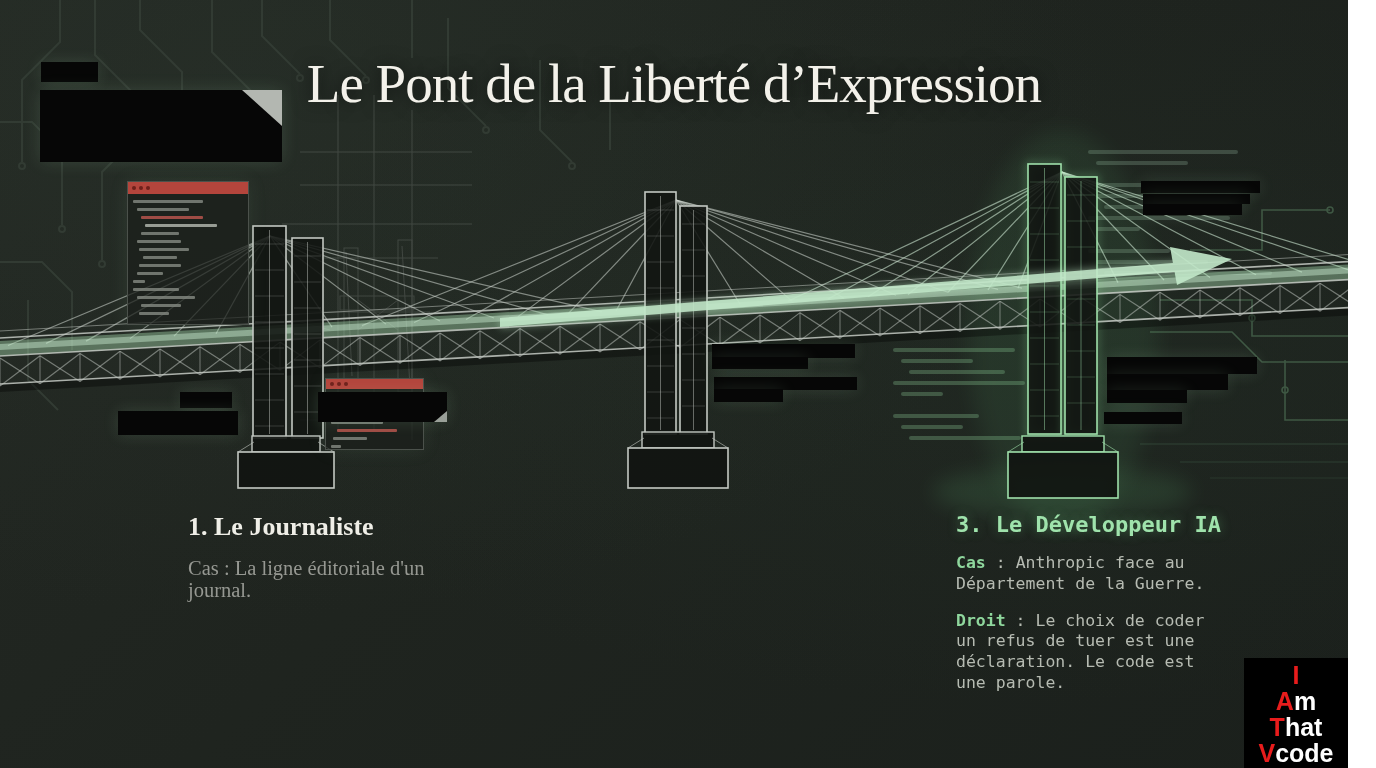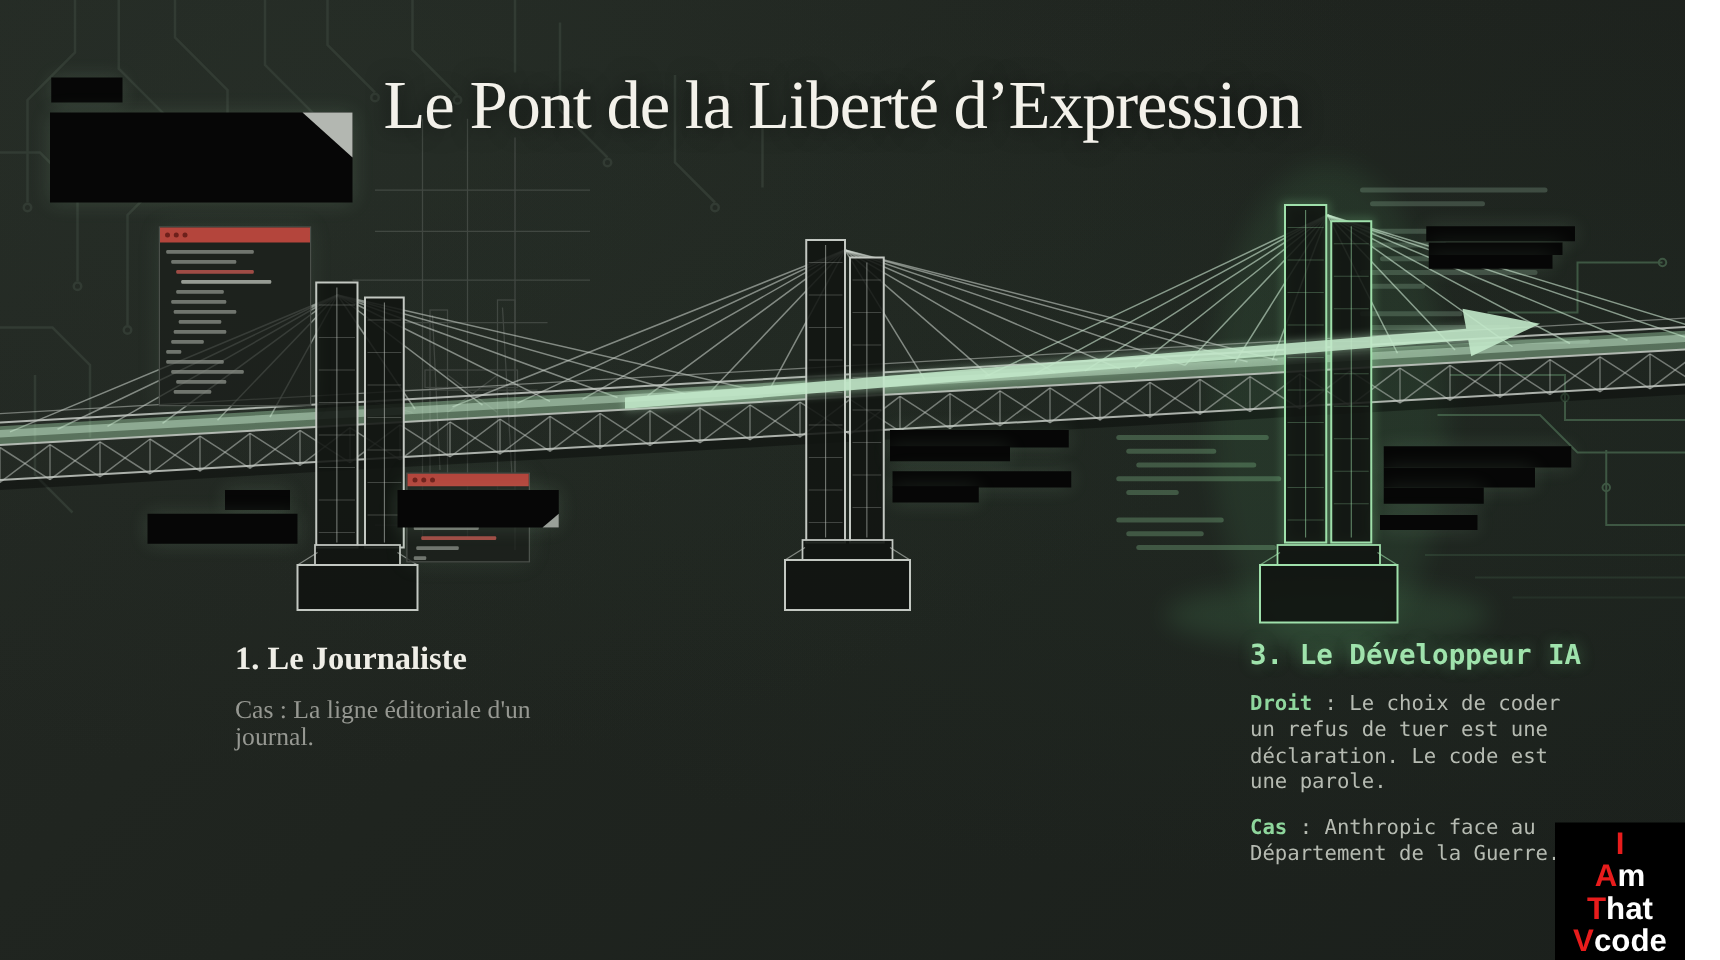--- a/index.html
+++ b/index.html
@@ -31,21 +31,21 @@
   .redact{position:absolute;background:#060606;box-shadow:0 0 16px rgba(175,225,185,.14);}
   .redact .fold{position:absolute;right:0;top:0;width:0;height:0;border-top:36px solid #b3b7b1;border-left:40px solid transparent;}
   .redact .curl{position:absolute;right:0;bottom:0;width:0;height:0;border-bottom:11px solid #9aa099;border-left:13px solid transparent;}
   .redact-inline{display:inline-block;background:#050505;vertical-align:-3px;box-shadow:0 0 10px rgba(175,225,185,.15);}
   
   .col{position:absolute;top:512px;}
   .col h2{margin:0 0 14px 0;font-family:"Liberation Serif",serif;font-weight:600;font-size:26px;color:#efeee7;}
   .col p{margin:16px 0 14px 0;font-size:20.5px;line-height:1.06;color:#969892;}
   #col1{left:188px;width:262px;}
   #col2{left:562px;width:258px;}
-  #col3{left:1000px;width:272px;font-family:"DejaVu Sans Mono",monospace;}
+  #col3{left:956px;width:272px;font-family:"DejaVu Sans Mono",monospace;}
   #col3 h2{font-family:"DejaVu Sans Mono",monospace;font-weight:600;font-size:22px;color:#9fe3ac;text-shadow:0 0 12px rgba(120,220,140,.35);}
   #col3 p{font-size:16.5px;line-height:1.26;color:#b6bbb2;}
   #col3 .lbl{color:#8fd79d;font-weight:600;}
   
   #watermark{position:absolute;right:0;bottom:0;width:104px;height:110px;background:#000;
     font-family:"Liberation Sans",sans-serif;font-weight:bold;font-size:25px;line-height:26px;
     text-align:center;color:#fff;padding-top:4px;box-sizing:border-box;}
   #watermark .red{color:#e81c1c;}
 </style>
 </head>
@@ -459,22 +459,22 @@
   <div class="redact" style="left:1104px;top:412px;width:78px;height:12px;"></div>
 
   <section class="col" id="col1">
     <h2>1. Le Journaliste</h2>
     <p>Cas : La ligne éditoriale d'un journal.</p>
   </section>
 
 
   <section class="col" id="col3">
     <h2>3. Le Développeur IA</h2>
+    <p><span class="lbl">Cas</span><span> : </span><span>Anthropic face au Département de la Guerre.</span></p>
     <p><span class="lbl">Droit</span><span> : </span><span>Le choix de coder un refus de tuer est une déclaration. Le code est une parole.</span></p>
-    <p><span class="lbl">Cas</span><span> : </span><span>Anthropic face au Département de la Guerre.</span></p>
   </section>
 
   <div id="watermark">
     <div><span class="red">I</span><span></span></div>
     <div><span class="red">A</span><span>m</span></div>
     <div><span class="red">T</span><span>hat</span></div>
     <div><span class="red">V</span><span>code</span></div>
   </div>
 
 </div>

